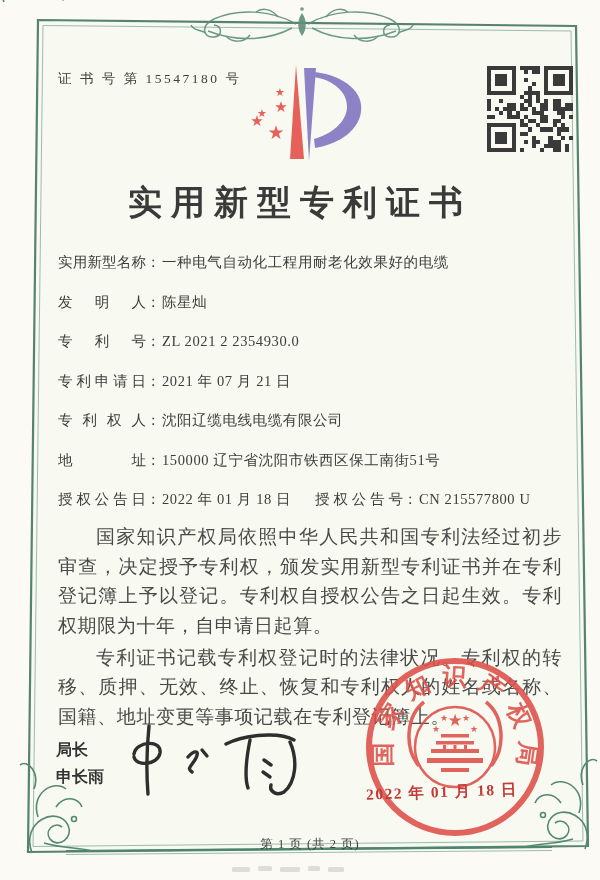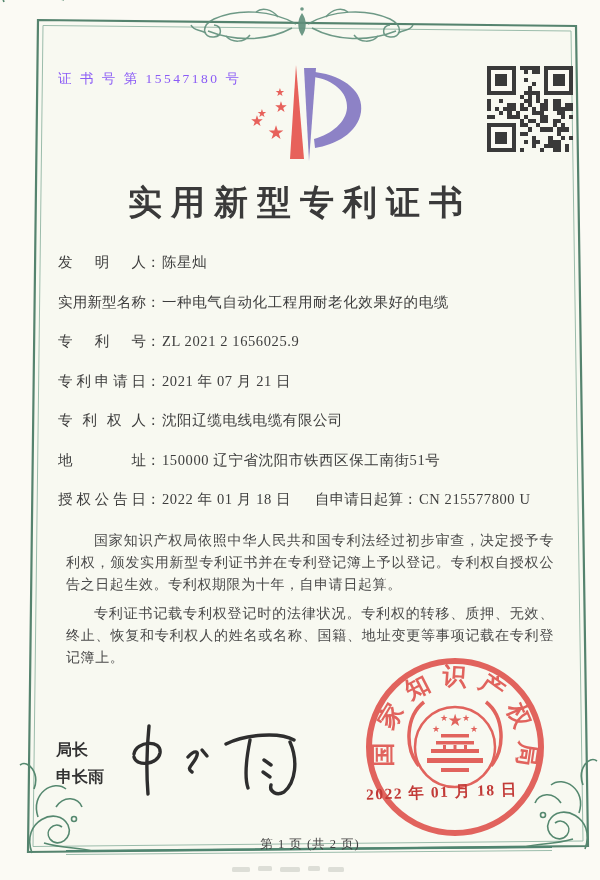--- a/index.html
+++ b/index.html
@@ -7,36 +7,36 @@
     width:600px;height:880px;position:relative;overflow:hidden;
     background:#ffffff;
     font-family:"Liberation Serif","DejaVu Serif",serif;
     color:#3f3f3f;
   }
   .paper{position:absolute;inset:0;background:#fbfaf4;}
   .abs{position:absolute;}
   #deco{position:absolute;left:0;top:0;pointer-events:none;}
 
   .cert-no{
-    left:58px;top:70px;font-size:13.5px;letter-spacing:2.5px;color:#8b5cf6;
+    left:58px;top:70px;font-size:13.5px;letter-spacing:2.5px;color:#404040;
   }
   .title{
     left:0;right:0;top:180px;text-align:center;
     font-size:34px;font-weight:600;letter-spacing:9px;color:#3a3a3a;
   }
   #fields{left:58px;top:251px;width:506px;}
   .frow{margin-bottom:17.5px;font-size:14.5px;line-height:22px;color:#3d3d3d;position:relative;white-space:nowrap;}
   .flabel{display:inline-block;width:88px;text-align:justify;text-align-last:justify;vertical-align:top;}
   .fcolon{display:inline-block;width:16px;}
   .fval{letter-spacing:0.6px;}
   .grant{position:absolute;left:257px;top:0;}
 
   #paras{left:58px;top:522px;width:504px;}
   #paras p{
-    margin:8px;font-size:14px;line-height:1.56;color:#4a4a4a;
+    margin:0;font-size:19px;line-height:1.56;color:#4a4a4a;
     text-indent:2em;letter-spacing:0.6px;text-align:justify;
   }
   #paras p + p{margin-top:2px;}
 
   .director{left:56px;top:736px;font-family:Liberation Serif, serif;
     font-size:16px;font-weight:600;color:#333;line-height:27px;}
   .seal-date{
     left:366px;top:782px;font-size:15.5px;color:#c23b38;letter-spacing:1.5px;
     font-weight:600;transform:rotate(-2deg);
   }
@@ -227,41 +227,41 @@
     <rect x="65.52380952380952" y="8.19047619047619" width="12.285714285714285" height="12.285714285714285" fill="#3a3a3a"></rect>
     <rect x="0" y="57.33333333333333" width="28.666666666666664" height="28.666666666666664" fill="#3a3a3a"></rect>
     <rect x="4.095238095238095" y="61.42857142857142" width="20.476190476190474" height="20.476190476190474" fill="#fbfaf4"></rect>
     <rect x="8.19047619047619" y="65.52380952380952" width="12.285714285714285" height="12.285714285714285" fill="#3a3a3a"></rect>
   </svg>
 
 <div class="abs title">实用新型专利证书</div>
 
 <div class="abs" id="fields">
   <div class="frow">
+    <span class="flabel">实用新型名称</span><span class="fcolon">：</span><span class="fval">一种电气自动化工程用耐老化效果好的电缆</span>
+  </div>
+  <div class="frow">
     <span class="flabel">发明人</span><span class="fcolon">：</span><span class="fval">陈星灿</span>
   </div>
   <div class="frow">
-    <span class="flabel">实用新型名称</span><span class="fcolon">：</span><span class="fval">一种电气自动化工程用耐老化效果好的电缆</span>
-  </div>
-  <div class="frow">
-    <span class="flabel">专利号</span><span class="fcolon">：</span><span class="fval">ZL 2021 2 1656025.9</span>
+    <span class="flabel">专利号</span><span class="fcolon">：</span><span class="fval">ZL 2021 2 2354930.0</span>
   </div>
   <div class="frow">
     <span class="flabel">专利申请日</span><span class="fcolon">：</span><span class="fval">2021 年 07 月 21 日</span>
   </div>
   <div class="frow">
     <span class="flabel">专利权人</span><span class="fcolon">：</span><span class="fval">沈阳辽缆电线电缆有限公司</span>
   </div>
   <div class="frow">
     <span class="flabel">地址</span><span class="fcolon">：</span><span class="fval">150000 辽宁省沈阳市铁西区保工南街51号</span>
   </div>
   <div class="frow">
     <span class="flabel">授权公告日</span><span class="fcolon">：</span><span class="fval">2022 年 01 月 18 日</span>
     <span class="grant">
-      <span class="flabel">自申请日起算</span><span class="fcolon">：</span><span class="fval">CN 215577800 U</span>
+      <span class="flabel">授权公告号</span><span class="fcolon">：</span><span class="fval">CN 215577800 U</span>
     </span>
   </div>
 </div>
 
 <div class="abs" id="paras">
   <p>国家知识产权局依照中华人民共和国专利法经过初步审查，决定授予专利权，颁发实用新型专利证书并在专利登记簿上予以登记。专利权自授权公告之日起生效。专利权期限为十年，自申请日起算。</p>
   <p>专利证书记载专利权登记时的法律状况。专利权的转移、质押、无效、终止、恢复和专利权人的姓名或名称、国籍、地址变更等事项记载在专利登记簿上。</p>
 </div>
 
 <div class="abs director">

